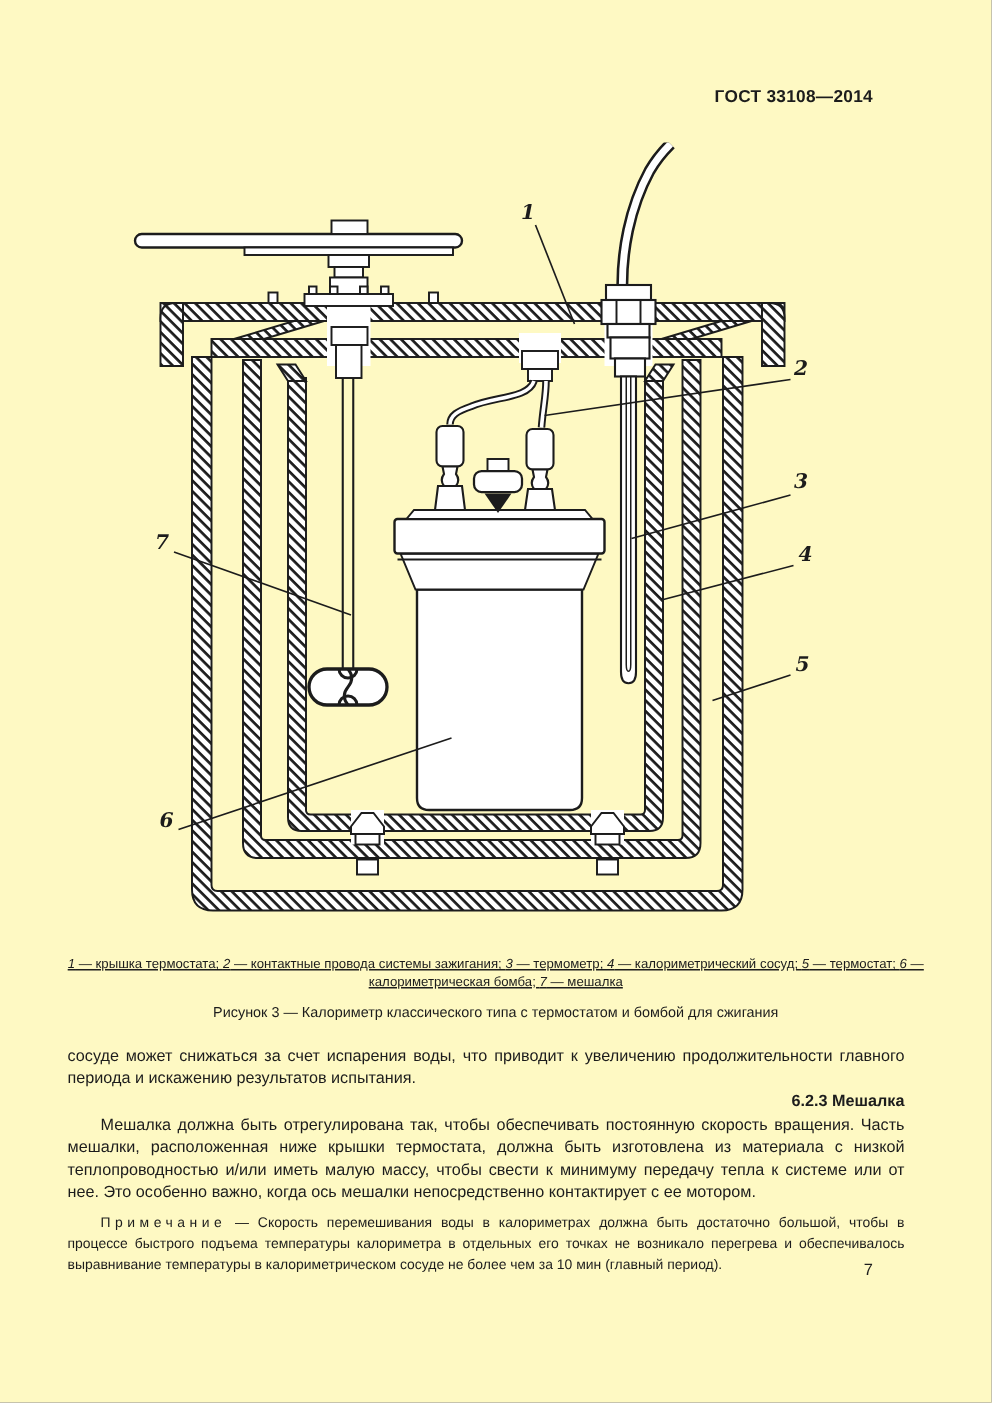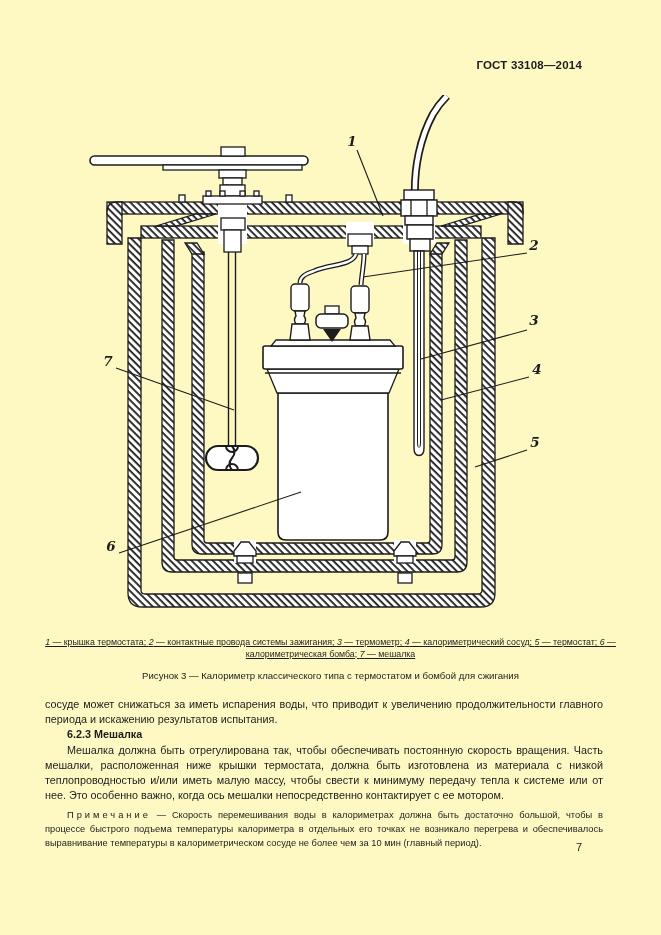--- a/index.html
+++ b/index.html
@@ -9,21 +9,21 @@
           font-size:11.5px;font-weight:bold;letter-spacing:.2px;}
   .figure-svg{position:absolute;top:95px;left:0;}
   .legend{position:absolute;top:637px;left:40px;width:581px;text-align:center;
           font-size:8.8px;line-height:11.5px;text-decoration:underline;}
   .legend i{font-style:italic;}
   .fig-caption{position:absolute;top:670px;left:40px;width:581px;text-align:center;font-size:9.6px;}
   .body-text{position:absolute;top:697px;left:45px;width:558px;font-size:10.8px;
              line-height:15.2px;text-align:justify;}
   .body-text p{margin:0;}
   .indent{text-indent:22px;}
-  .heading{font-weight:bold;text-indent:22px;text-align:left;}
+  .heading{font-weight:bold;text-indent:22px;text-align:right;}
   .note{margin-top:6px !important;font-size:9.3px;line-height:13.6px;text-indent:22px;}
   .note-label{letter-spacing:3px;}
   .page-number{position:absolute;top:841px;left:45px;width:537px;text-align:right;font-size:11px;}
 </style>
 </head>
 <body>
 
 <div class="page">
 
   <div class="header">ГОСТ 33108—2014</div>
@@ -163,21 +163,21 @@
         <text x="108" y="366">7</text>
       </g>
     </g>
   </svg>
 
   <div class="legend"><i>1</i> — крышка термостата; <i>2</i> — контактные провода системы зажигания; <i>3</i> — термометр; <i>4</i> — калориметрический сосуд; <i>5</i> — термостат; <i>6</i> — калориметрическая бомба; <i>7</i> — мешалка</div>
 
   <div class="fig-caption">Рисунок 3 — Калориметр классического типа с термостатом и бомбой для сжигания</div>
 
   <div class="body-text">
-    <p>сосуде может снижаться за иметь испарения воды, что приводит к увеличению продолжительности главного периода и искажению результатов испытания.</p>
+    <p>сосуде может снижаться за счет испарения воды, что приводит к увеличению продолжительности главного периода и искажению результатов испытания.</p>
     <p class="heading">6.2.3 Мешалка</p>
     <p class="indent">Мешалка должна быть отрегулирована так, чтобы обеспечивать постоянную скорость вращения. Часть мешалки, расположенная ниже крышки термостата, должна быть изготовлена из материала с низкой теплопроводностью и/или иметь малую массу, чтобы свести к минимуму передачу тепла к системе или от нее. Это особенно важно, когда ось мешалки непосредственно контактирует с ее мотором.</p>
     <p class="note"><span class="note-label">Примечание</span> <span>— Скорость перемешивания воды в калориметрах должна быть достаточно большой, чтобы в процессе быстрого подъема температуры калориметра в отдельных его точках не возникало перегрева и обеспечивалось выравнивание температуры в калориметрическом сосуде не более чем за 10 мин (главный период).</span></p>
   </div>
 
   <div class="page-number">7</div>
 
 </div>
 
 </body></html>

